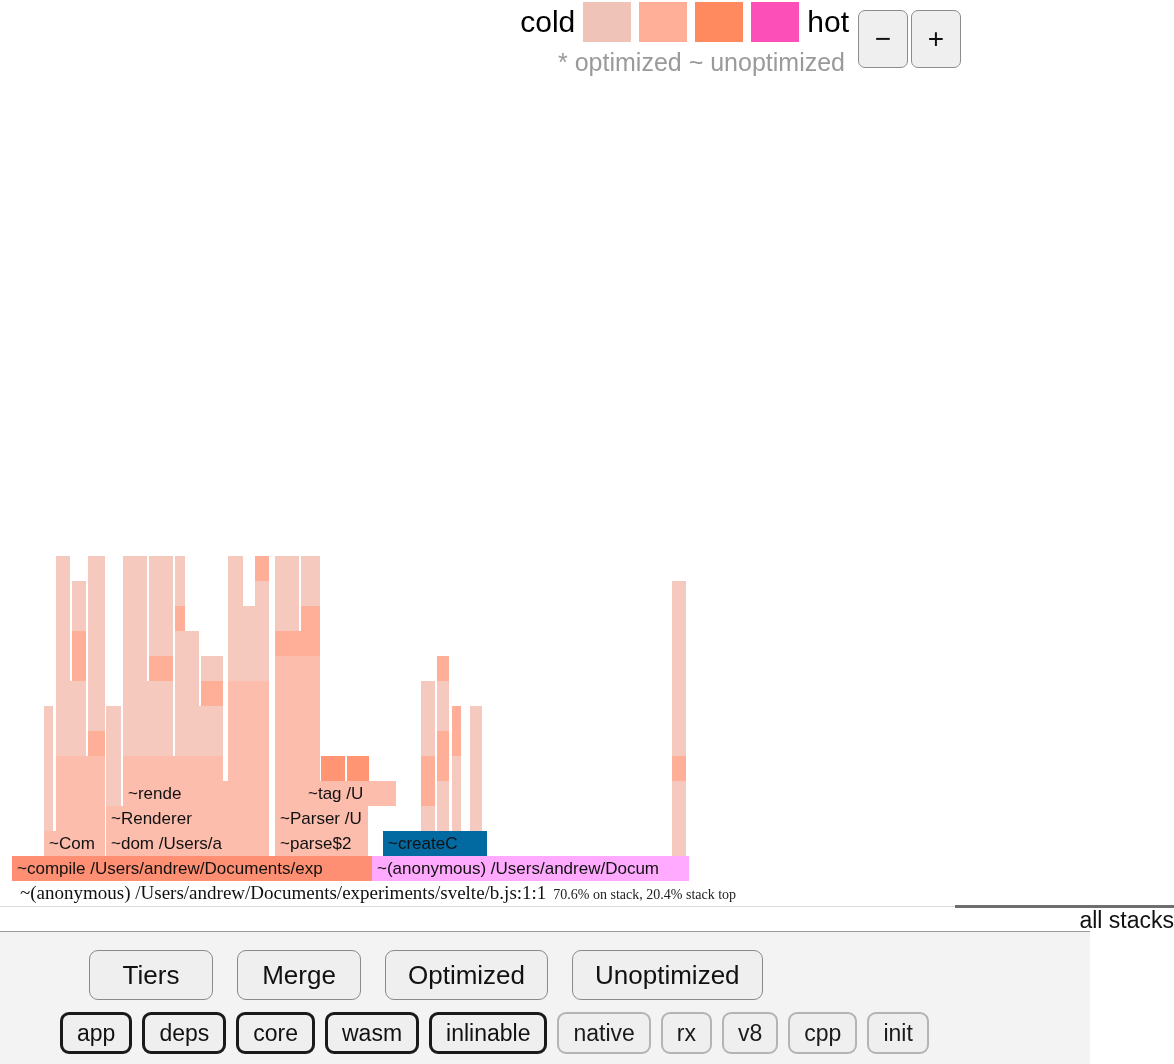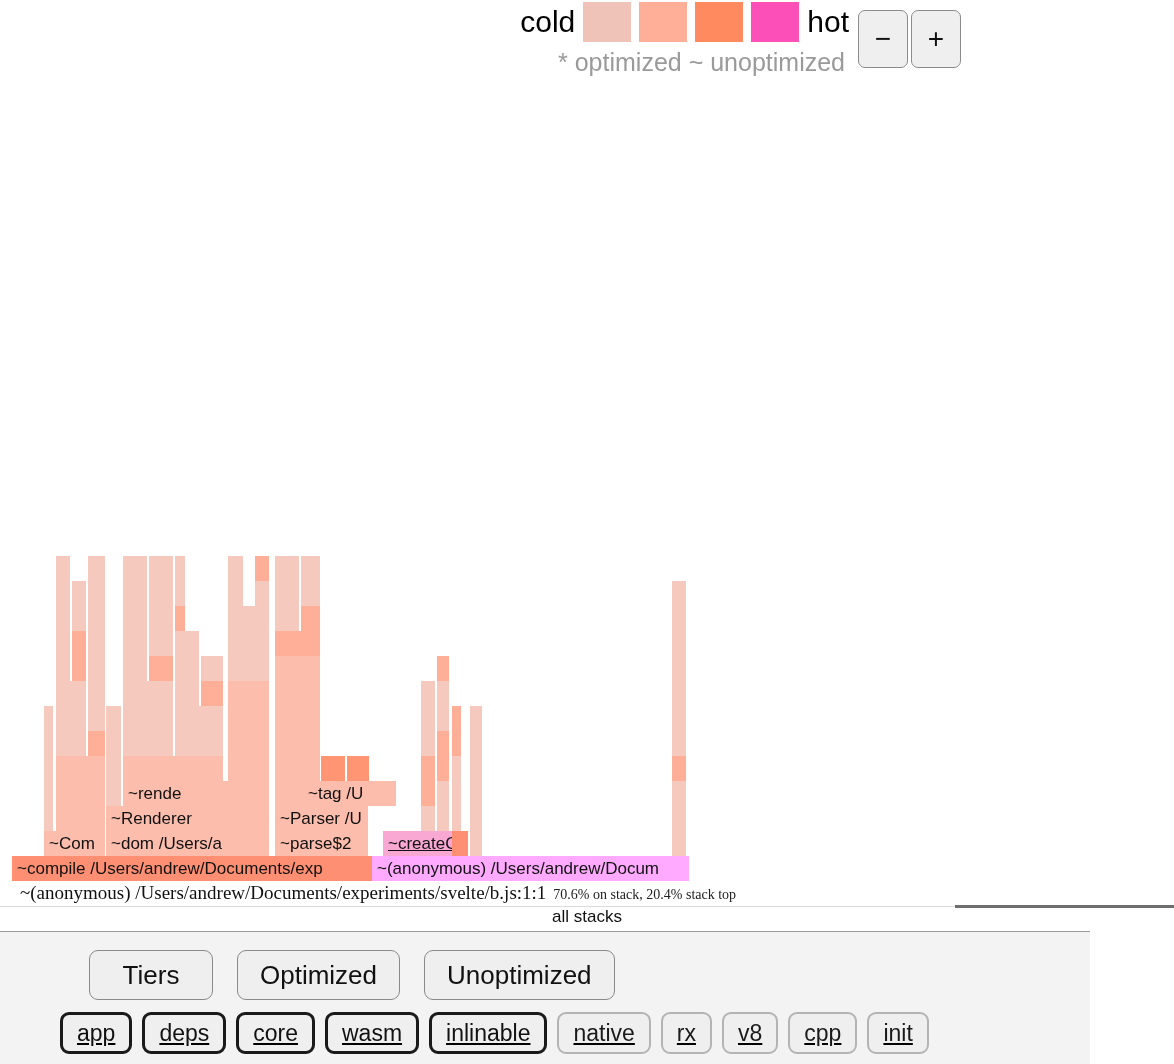--- a/index.html
+++ b/index.html
@@ -74,21 +74,21 @@
   }
   .hrule {
     position: absolute; left: 0; width: 1174px; height: 1px;
     background: #dcdcdc;
   }
   .scroll-thumb {
     position: absolute; height: 3px; background: #6e6e6e;
   }
   .allstacks {
     position: absolute; left: 0; top: 907px; width: 1174px;
-    text-align: center; font-size: 17px; color: #111;
+    text-align: right; font-size: 23px; color: #111;
   }
 
   
   .controls {
     position: absolute; left: 0; top: 931px; width: 1090px; height: 133px;
     background: #f3f3f3;
     border-top: 1px solid #9a9a9a;
   }
   .btn-row-1 {
     position: absolute; left: 89px; top: 18px;
@@ -101,21 +101,21 @@
     background: #efefef;
     border: 1px solid #8a8a8a;
     border-radius: 9px;
     font-size: 26px; color: #111;
     display: flex; align-items: center; justify-content: center;
     cursor: pointer;
     font-family: "Liberation Sans", sans-serif;
   }
   .btn-row-2 {
     position: absolute; left: 60px; top: 80px;
-    display: flex; gap: 10px; align-items: center; text-decoration: underline;
+    display: flex; gap: 10px; align-items: center;
   }
   .tag-btn {
     height: 42px;
     padding: 0 14px;
     background: #efefef;
     border-radius: 9px;
     font-size: 23px; color: #111;
     display: flex; align-items: center; justify-content: center;
     cursor: pointer;
     font-family: "Liberation Sans", sans-serif;
@@ -269,37 +269,38 @@
       <div class="frame" style="left: 175px; width: 10px; height: 25px; top: 474px; background: rgb(245, 201, 189);"></div>
       <div class="frame" style="left: 228px; width: 15px; height: 25px; top: 474px; background: rgb(245, 201, 189);"></div>
       <div class="frame" style="left: 255px; width: 14px; height: 25px; top: 474px; background: rgb(255, 174, 152);"></div>
       <div class="frame" style="left: 275px; width: 24px; height: 25px; top: 474px; background: rgb(245, 201, 189);"></div>
       <div class="frame" style="left: 301px; width: 19px; height: 25px; top: 474px; background: rgb(245, 201, 189);"></div>
       <div class="frame" style="left: 12px; width: 360px; height: 25px; top: 774px; background: rgb(255, 143, 114);">~compile /Users/andrew/Documents/exp</div>
       <div class="frame" style="left: 372px; width: 317px; height: 25px; top: 774px; background: rgb(255, 170, 255);">~(anonymous) /Users/andrew/Docum</div>
       <div class="frame" style="left: 44px; width: 61px; height: 25px; top: 749px; background: rgb(252, 189, 173);">~Com</div>
       <div class="frame" style="left: 106px; width: 163px; height: 25px; top: 749px; background: rgb(252, 189, 173);">~dom /Users/a</div>
       <div class="frame" style="left: 275px; width: 93px; height: 25px; top: 749px; background: rgb(252, 189, 173);">~parse$2</div>
-      <div class="frame" style="left: 383px; width: 69px; height: 25px; top: 749px; background: #f9a8d4; text-decoration: underline;">~createC</div>
+      <div class="frame" style="left: 383px; width: 104px; height: 25px; top: 749px; background: #0369a1;">~createC</div>
       <div class="frame" style="left: 106px; width: 163px; height: 25px; top: 724px; background: rgb(252, 189, 173);">~Renderer</div>
       <div class="frame" style="left: 275px; width: 93px; height: 25px; top: 724px; background: rgb(252, 189, 173);">~Parser /U</div>
       <div class="frame" style="left: 123px; width: 146px; height: 25px; top: 699px; background: rgb(252, 189, 173);">~rende</div>
       <div class="frame" style="left: 275px; width: 93px; height: 25px; top: 699px; background: rgb(252, 189, 173); margin-left: 28px;">~tag /U</div>
     </div>
 
   <div class="root-line">
     <span class="root-label">~(anonymous) /Users/andrew/Documents/experiments/svelte/b.js:1:1</span><span class="root-stats">70.6% on stack, 20.4% stack top</span>
   </div>
   <div class="hrule" style="top:906px;"></div>
   <div class="scroll-thumb" style="top:905px; left:955px; width:219px;"></div>
   <div class="allstacks">all stacks</div>
 
   <div class="controls">
     <div class="btn-row-1" id="mode-buttons">
         <div class="big-btn">Tiers</div>
+        <div class="big-btn">Merge</div>
         <div class="big-btn">Optimized</div>
         <div class="big-btn">Unoptimized</div>
       </div>
     <div class="btn-row-2" id="tag-buttons">
         <div class="tag-btn on">app</div>
         <div class="tag-btn on">deps</div>
         <div class="tag-btn on">core</div>
         <div class="tag-btn on">wasm</div>
         <div class="tag-btn on">inlinable</div>
         <div class="tag-btn off">native</div>

